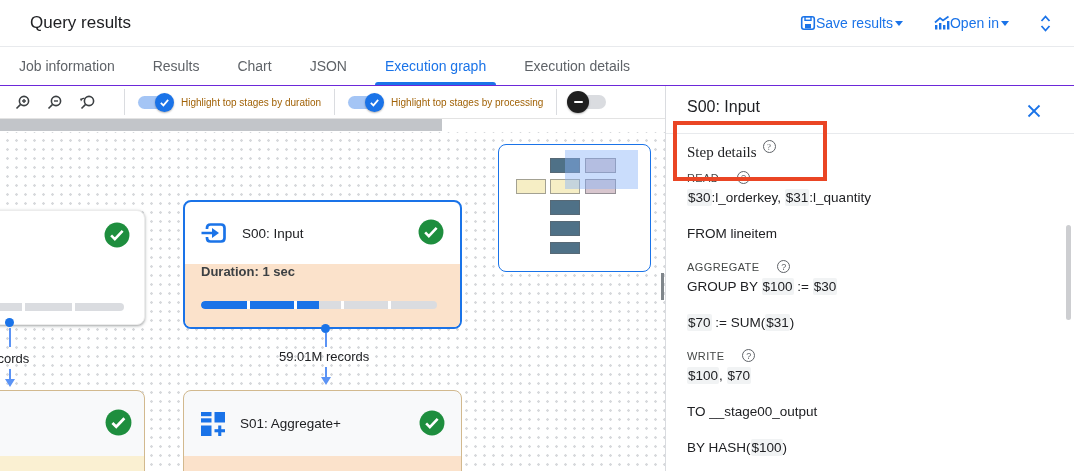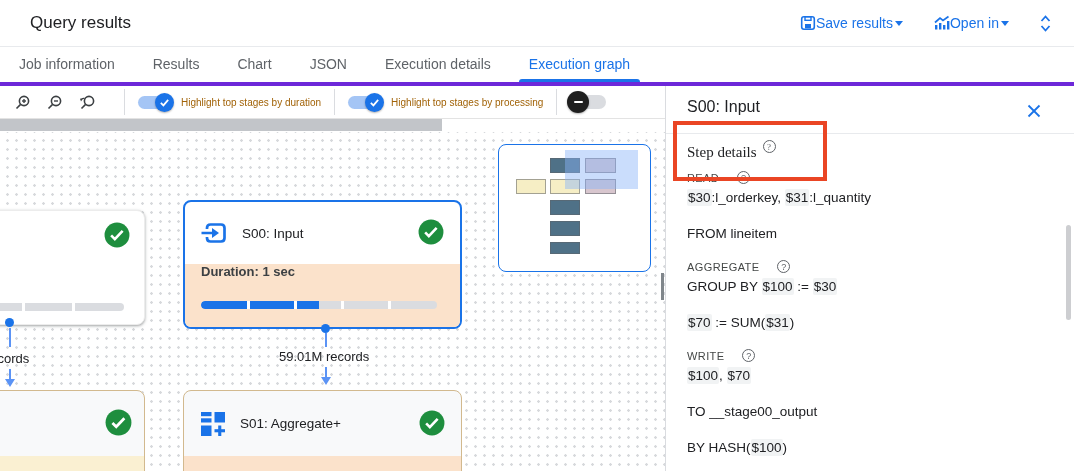--- a/index.html
+++ b/index.html
@@ -8,21 +8,21 @@
     font-family:"Liberation Sans","DejaVu Sans",sans-serif;
     background:#fff;color:#202124;
   }
   
   .header{position:absolute;left:0;top:0;width:1074px;height:46px;border-bottom:1px solid #e8eaed;display:flex;align-items:center;}
   .header-title{font-size:17px;color:#202124;margin-left:30px;}
   .header-actions{margin-left:auto;display:flex;align-items:center;gap:30px;padding-right:22px;}
   .hbtn{display:flex;align-items:center;color:#1a73e8;font-size:14px;font-weight:500;cursor:pointer;background:none;border:none;font-family:inherit;padding:0;}
   .caret{width:0;height:0;border-left:4.5px solid transparent;border-right:4.5px solid transparent;border-top:5px solid #1a73e8;margin-left:2px;}
   
-  .tabbar{position:absolute;left:0;top:46px;width:1074px;height:40px;border-bottom:4px solid #6d28d9;display:flex;align-items:stretch;padding-left:9px;box-sizing:border-box;}
+  .tabbar{position:absolute;left:0;top:46px;width:1074px;height:40px;border-bottom:1px solid #6d28d9;display:flex;align-items:stretch;padding-left:9px;box-sizing:border-box;}
   .tab{padding:0 10px;margin-right:18px;font-size:14px;font-weight:500;color:#5f6368;display:flex;align-items:center;position:relative;cursor:pointer;white-space:nowrap;}
   .tab.active{color:#1a73e8;}
   .tab.active::after{content:"";position:absolute;left:0;right:0;bottom:0;height:3px;background:#1a73e8;border-radius:3px 3px 0 0;}
   
   .toolbar{position:absolute;left:0;top:86px;width:665px;height:33px;display:flex;align-items:center;padding-left:14px;box-sizing:border-box;border-bottom:1px solid #e3e3e3;background:#fff;}
   .icon-btn{background:none;border:none;padding:0;margin-right:15px;cursor:pointer;display:flex;align-items:center;}
   .tdiv{width:1px;height:26px;background:#dadce0;margin:0 13px;}
   .switch{position:relative;width:34px;height:13px;border-radius:7px;background:#a4c5f5;margin-right:9px;flex:none;cursor:pointer;}
   .switch .thumb{position:absolute;right:-2px;top:-3px;width:19px;height:19px;border-radius:50%;background:#1a73e8;box-shadow:0 1px 2px rgba(0,0,0,.3);display:flex;align-items:center;justify-content:center;}
   .switch.dark{background:#dadce0;width:36px;height:14px;}
@@ -102,22 +102,22 @@
       </svg>
     </button>
   </div>
 </div>
 
 <div class="tabbar">
     <div class="tab">Job information</div>
     <div class="tab">Results</div>
     <div class="tab">Chart</div>
     <div class="tab">JSON</div>
+    <div class="tab active">Execution graph</div>
     <div class="tab">Execution details</div>
-    <div class="tab active">Execution graph</div>
   </div>
 
 <div class="toolbar">
   <button class="icon-btn">
     <svg width="17" height="17" viewBox="0 0 17 17">
       <circle cx="10" cy="7" r="4.6" fill="none" stroke="#3c4043" stroke-width="1.6"></circle>
       <line x1="6.6" y1="10.4" x2="2.5" y2="14.5" stroke="#3c4043" stroke-width="1.6"></line>
       <line x1="8" y1="7" x2="12" y2="7" stroke="#3c4043" stroke-width="1.4"></line>
       <line x1="10" y1="5" x2="10" y2="9" stroke="#3c4043" stroke-width="1.4"></line>
     </svg>

